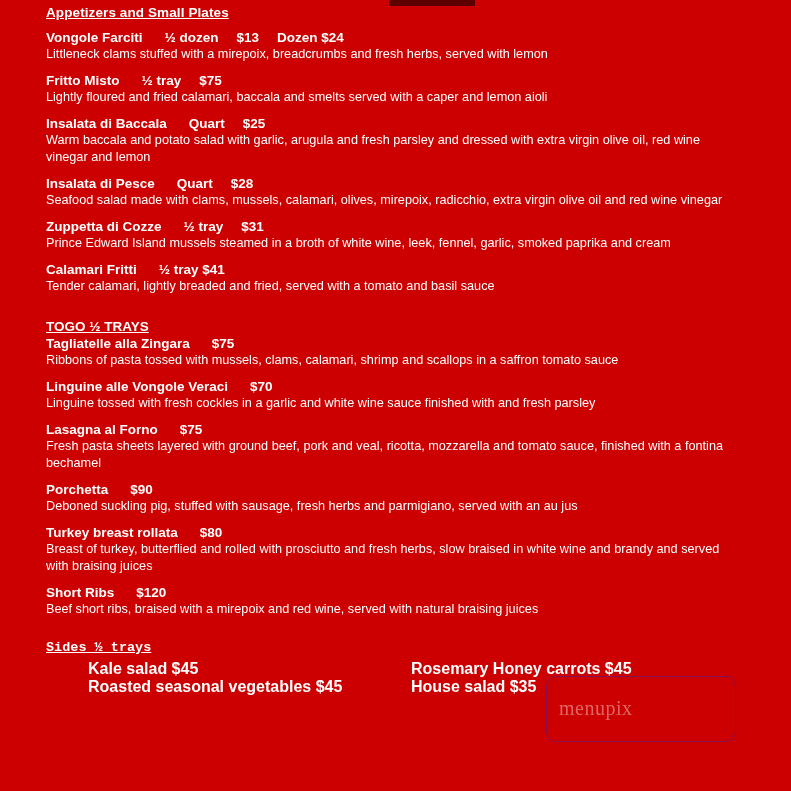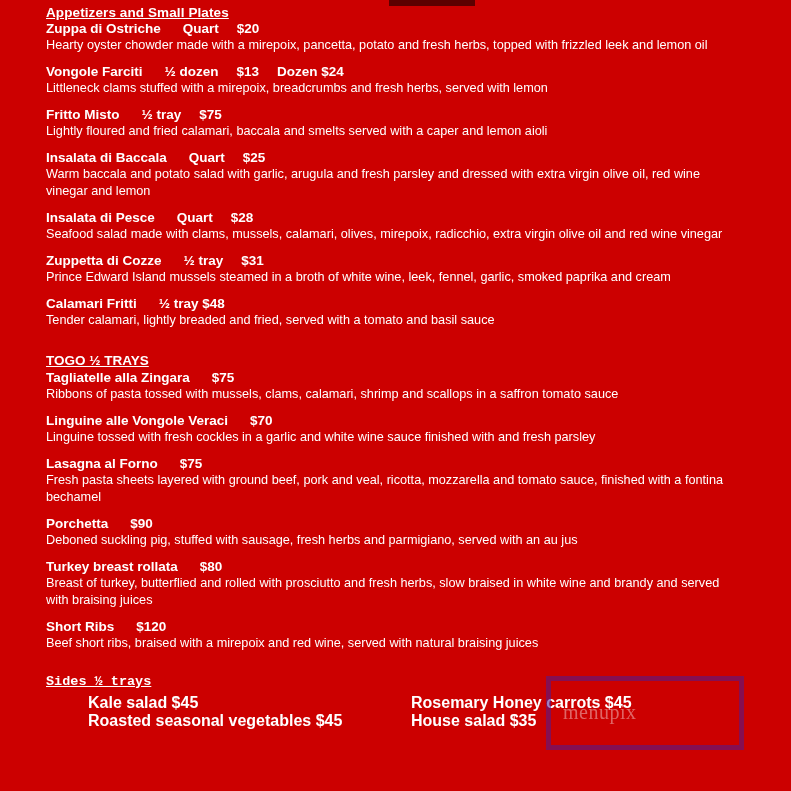--- a/index.html
+++ b/index.html
@@ -91,22 +91,22 @@
     font-weight: bold;
     line-height: 18px;
     white-space: nowrap;
   }
   .watermark {
     position: absolute;
     left: 546px;
     top: 676px;
     width: 188px;
     height: 64px;
-    border: 5px solid #4c1d95;
-    border-radius: 0;
+    border: 1px solid #4c1d95;
+    border-radius: 10px;
     opacity: 0.55;
   }
   .watermark span {
     position: absolute;
     left: 12px;
     top: 20px;
     font-size: 20px;
     color: #f0b9b9;
     letter-spacing: 0.5px;
     font-family: "Liberation Serif", serif;
@@ -115,24 +115,20 @@
 </head>
 <body>
 
 <div class="page">
 
   <div class="topbar"></div>
 
   <div class="section-head">Appetizers and Small Plates</div>
 
   <div id="appetizers">
-      <div class="item first">
-        <div class="item-line"><span class="item-name">Zuppa di Ostriche</span><span class="price-cell" style="margin-left: 22px;">Quart</span><span class="price-cell" style="margin-left: 18px;">$20</span></div>
-        <div class="desc">Hearty oyster chowder made with a mirepoix, pancetta, potato and fresh herbs, topped with frizzled leek and lemon oil</div>
-      </div>
       <div class="item">
         <div class="item-line"><span class="item-name">Vongole Farciti</span><span class="price-cell" style="margin-left: 22px;">½ dozen</span><span class="price-cell" style="margin-left: 18px;">$13</span><span class="price-cell" style="margin-left: 18px;">Dozen $24</span></div>
         <div class="desc">Littleneck clams stuffed with a mirepoix, breadcrumbs and fresh herbs, served with lemon</div>
       </div>
       <div class="item">
         <div class="item-line"><span class="item-name">Fritto Misto</span><span class="price-cell" style="margin-left: 22px;">½ tray</span><span class="price-cell" style="margin-left: 18px;">$75</span></div>
         <div class="desc">Lightly floured and fried calamari, baccala and smelts served with a caper and lemon aioli</div>
       </div>
       <div class="item">
         <div class="item-line"><span class="item-name">Insalata di Baccala</span><span class="price-cell" style="margin-left: 22px;">Quart</span><span class="price-cell" style="margin-left: 18px;">$25</span></div>
@@ -140,21 +136,21 @@
       </div>
       <div class="item">
         <div class="item-line"><span class="item-name">Insalata di Pesce</span><span class="price-cell" style="margin-left: 22px;">Quart</span><span class="price-cell" style="margin-left: 18px;">$28</span></div>
         <div class="desc">Seafood salad made with clams, mussels, calamari, olives, mirepoix, radicchio, extra virgin olive oil and red wine vinegar</div>
       </div>
       <div class="item">
         <div class="item-line"><span class="item-name">Zuppetta di Cozze</span><span class="price-cell" style="margin-left: 22px;">½ tray</span><span class="price-cell" style="margin-left: 18px;">$31</span></div>
         <div class="desc">Prince Edward Island mussels steamed in a broth of white wine, leek, fennel, garlic, smoked paprika and cream</div>
       </div>
       <div class="item">
-        <div class="item-line"><span class="item-name">Calamari Fritti</span><span class="price-cell" style="margin-left: 22px;">½ tray $48</span></div>
+        <div class="item-line"><span class="item-name">Calamari Fritti</span><span class="price-cell" style="margin-left: 22px;">½ tray $41</span></div>
         <div class="desc">Tender calamari, lightly breaded and fried, served with a tomato and basil sauce</div>
       </div>
     </div>
 
   <div class="group-head">TOGO ½ TRAYS</div>
 
   <div id="togo">
       <div class="item first">
         <div class="item-line"><span class="item-name">Tagliatelle alla Zingara</span><span class="price-cell" style="margin-left: 22px;">$75</span></div>
         <div class="desc">Ribbons of pasta tossed with mussels, clams, calamari, shrimp and scallops in a saffron tomato sauce</div>

